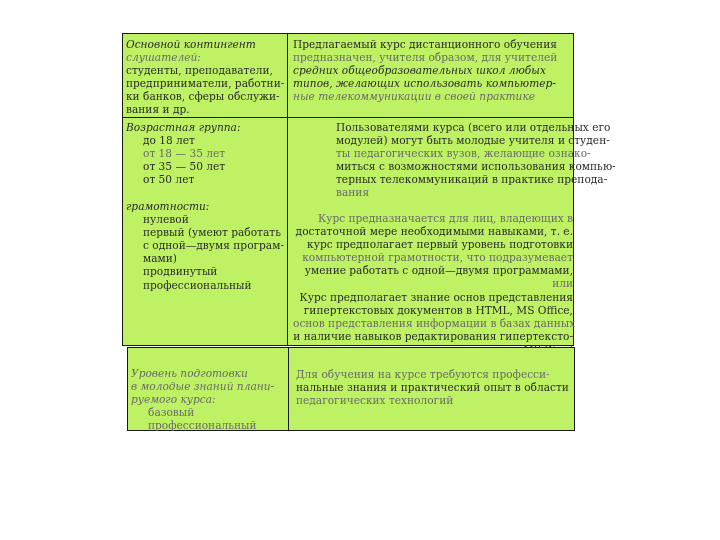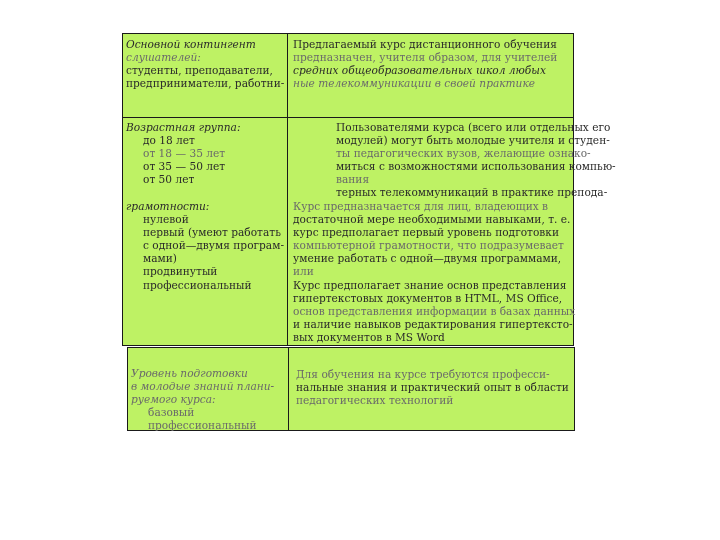--- a/index.html
+++ b/index.html
@@ -69,58 +69,61 @@
 
 <div id="table-main" class="tbl">
   <div class="col-divider" style="left:164px;"></div>
 
   <div class="row sep" style="top:0; height:84px;">
     <div class="cell left" style="top:4px;">
       <span class="line it">Основной контингент</span>
       <span class="line it faint">слушателей:</span>
       <span class="line">студенты, преподаватели,</span>
       <span class="line">предприниматели, работни-</span>
+      <span class="line">ки банков, сферы обслужи-</span>
+      <span class="line">вания и др.</span>
     </div>
     <div class="cell right" style="top:4px;">
       <span class="line">Предлагаемый курс дистанционного обучения</span>
       <span class="line faint">предназначен, учителя образом, для учителей</span>
       <span class="line it">средних общеобразовательных школ любых</span>
+      <span class="line it">типов, желающих использовать компьютер-</span>
       <span class="line it faint">ные телекоммуникации в своей практике</span>
     </div>
   </div>
 
   <div class="row" style="top:84px; height:78px;">
     <div class="cell left" style="top:3px;">
       <span class="line it">Возрастная группа:</span>
       <span class="line ind">до 18 лет</span>
       <span class="line ind faint">от 18 — 35 лет</span>
       <span class="line ind">от 35 — 50 лет</span>
       <span class="line ind">от 50 лет</span>
     </div>
     <div class="cell right" style="top:3px;margin-left:43px;">
       <span class="line">Пользователями курса (всего или отдельных его</span>
       <span class="line">модулей) могут быть молодые учителя и студен-</span>
       <span class="line faint">ты педагогических вузов, желающие ознако-</span>
       <span class="line">миться с возможностями использования компью-</span>
+      <span class="line">терных телекоммуникаций в практике препода-</span>
       <span class="line faint">вания</span>
-      <span class="line">терных телекоммуникаций в практике препода-</span>
     </div>
   </div>
 
   <div class="row" style="top:162px; height:148px;">
     <div class="cell left" style="top:4px;">
       <span class="line it">грамотности:</span>
       <span class="line ind">нулевой</span>
       <span class="line ind">первый (умеют работать</span>
       <span class="line ind">с одной—двумя програм-</span>
       <span class="line ind">мами)</span>
       <span class="line ind">продвинутый</span>
       <span class="line ind">профессиональный</span>
     </div>
-    <div class="cell right" style="top:4px;">
+    <div class="cell right" style="top:16px;text-align:right;">
       <span class="line faint">Курс предназначается для лиц, владеющих в</span>
       <span class="line">достаточной мере необходимыми навыками, т. е.</span>
       <span class="line">курс предполагает первый уровень подготовки</span>
       <span class="line faint">компьютерной грамотности, что подразумевает</span>
       <span class="line">умение работать с одной—двумя программами,</span>
       <span class="line faint">или</span>
       <span class="line">Курс предполагает знание основ представления</span>
       <span class="line">гипертекстовых документов в HTML, MS Office,</span>
       <span class="line faint">основ представления информации в базах данных</span>
       <span class="line">и наличие навыков редактирования гипертексто-</span>

